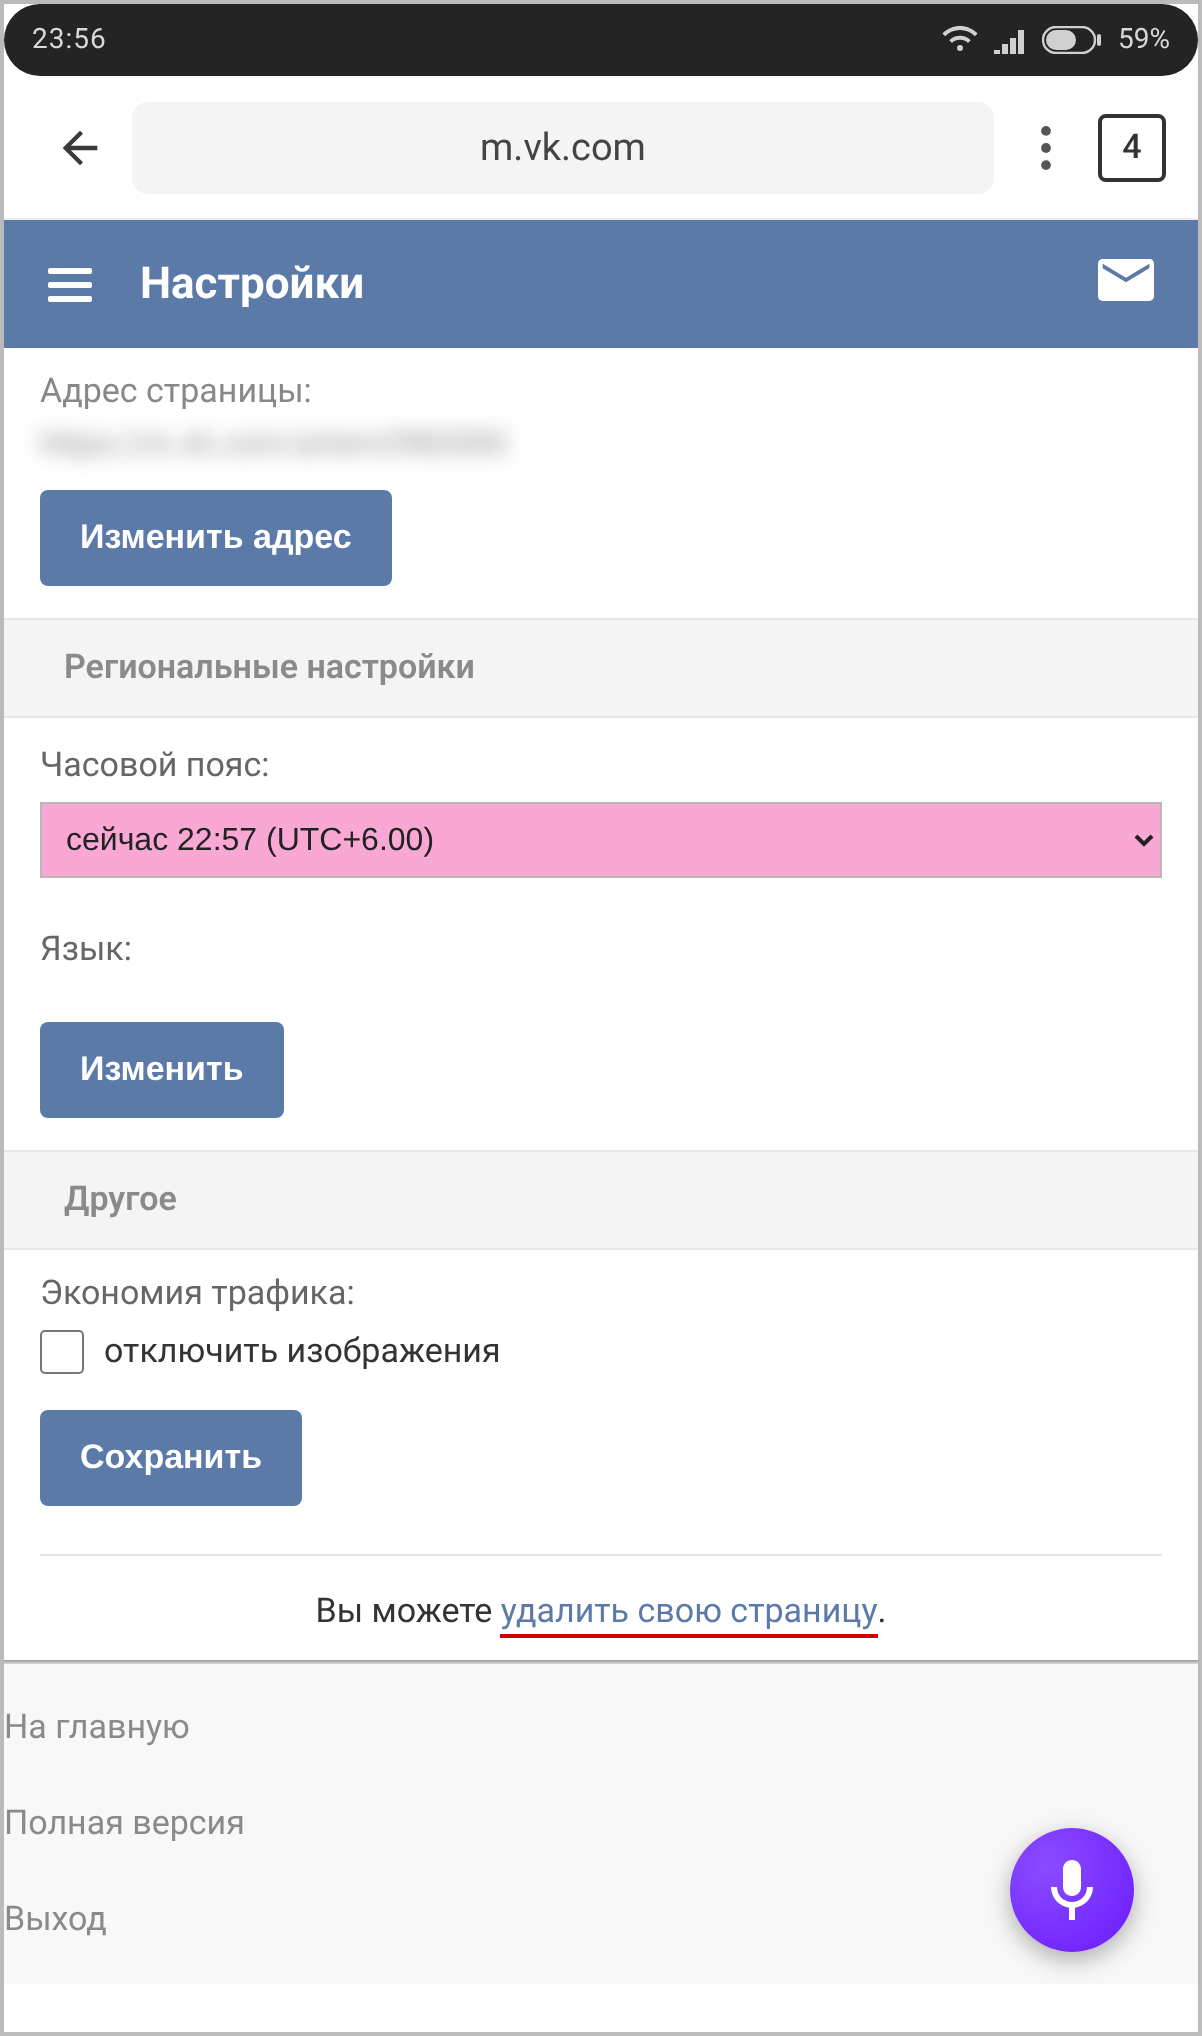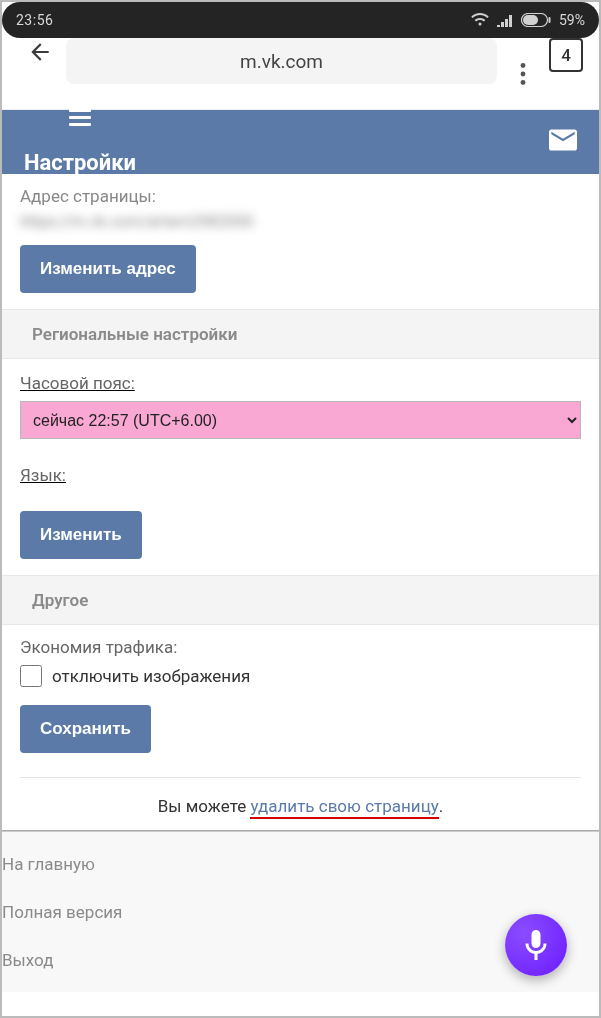--- a/index.html
+++ b/index.html
@@ -3,43 +3,43 @@
 <meta charset="utf-8">
 <style>
   * { box-sizing: border-box; margin: 0; padding: 0; }
   body { font-family: -apple-system, Roboto, Arial, sans-serif; background: #fff; width: 601px; height: 1018px; overflow: hidden; position: relative; border: 2px solid #bbb; }
   
   .status-bar { height: 36px; background: #242424; color: #d8d8d8; display: flex; align-items: center; justify-content: space-between; padding: 0 14px; font-size: 14px; border-radius: 18px; }
   .status-left { font-weight: 400; letter-spacing: 0.5px; }
   .status-right { display: flex; align-items: center; gap: 8px; }
   .status-icon { display: inline-flex; align-items: center; }
   
-  .browser-bar { height: 72px; background: #fff; display: flex; padding: 0 16px 0 24px; gap: 12px; border-bottom: 1px solid #eee; }
+  .browser-bar { height: 72px; background: #fff; display: flex; align-items: center; padding: 0 16px 0 24px; gap: 12px; border-bottom: 1px solid #eee; }
   .back-arrow { width: 28px; height: 28px; display: flex; align-items: center; justify-content: center; color: #3a3a3a; }
   .url-box { flex: 1; height: 46px; background: #f4f4f4; border-radius: 8px; display: flex; align-items: center; justify-content: center; color: #444; font-size: 19px; }
   .kebab { width: 28px; display: flex; align-items: center; justify-content: center; color: #444; }
   .tabs-box { width: 34px; height: 34px; border: 2.5px solid #333; border-radius: 4px; display: flex; align-items: center; justify-content: center; font-size: 17px; font-weight: 500; color: #333; }
   
   .app-header { height: 64px; background: #5b7aa8; display: flex; align-items: center; padding: 0 22px; color: #fff; justify-content: space-between; }
-  .app-header-left { display: flex; align-items: center; gap: 24px; flex-direction: column; }
+  .app-header-left { display: flex; align-items: center; gap: 24px; }
   .hamburger { display: flex; flex-direction: column; gap: 4px; }
   .hamburger span { width: 22px; height: 3px; background: #fff; border-radius: 1px; }
   .app-title { font-size: 22px; font-weight: 700; }
   .mail-icon svg { fill: #fff; }
   
   .content { background: #fff; }
   .field-group { padding: 12px 18px 16px; }
   .field-label { color: #888; font-size: 17px; margin-bottom: 6px; }
   .blurred { filter: blur(5px); color: #888; font-size: 16px; margin-bottom: 14px; user-select: none; }
   
   .vk-button { background: #5b7aa8; color: #fff; border: none; font-size: 17px; font-weight: 600; padding: 14px 20px; border-radius: 4px; cursor: pointer; }
   
   .section-header { background: #f4f4f4; padding: 14px 30px; color: #8a8a8a; font-size: 17px; font-weight: 600; border-top: 1px solid #e8e8e8; border-bottom: 1px solid #e8e8e8; }
   
-  .select-row { padding: 8px 18px 12px; text-decoration: underline; }
+  .select-row { padding: 8px 18px 12px; }
   .select-label { color: #666; font-size: 17px; margin: 6px 0 8px; }
   select { width: 100%; height: 38px; background: #f9a8d4; border: 1px solid #b8b8b8; font-size: 16px; padding: 0 8px; color: #222; }
   
   .checkbox-row { display: flex; align-items: center; gap: 10px; margin: 8px 0 18px; }
   .checkbox-row input[type=checkbox] { width: 22px; height: 22px; border: 1px solid #bbb; }
   .checkbox-row label { font-size: 17px; color: #333; }
   
   .divider { height: 1px; background: #e4e4e4; margin: 8px 18px 0; }
   
   .delete-row { text-align: center; padding: 18px 0 10px; font-size: 17px; color: #333; }

